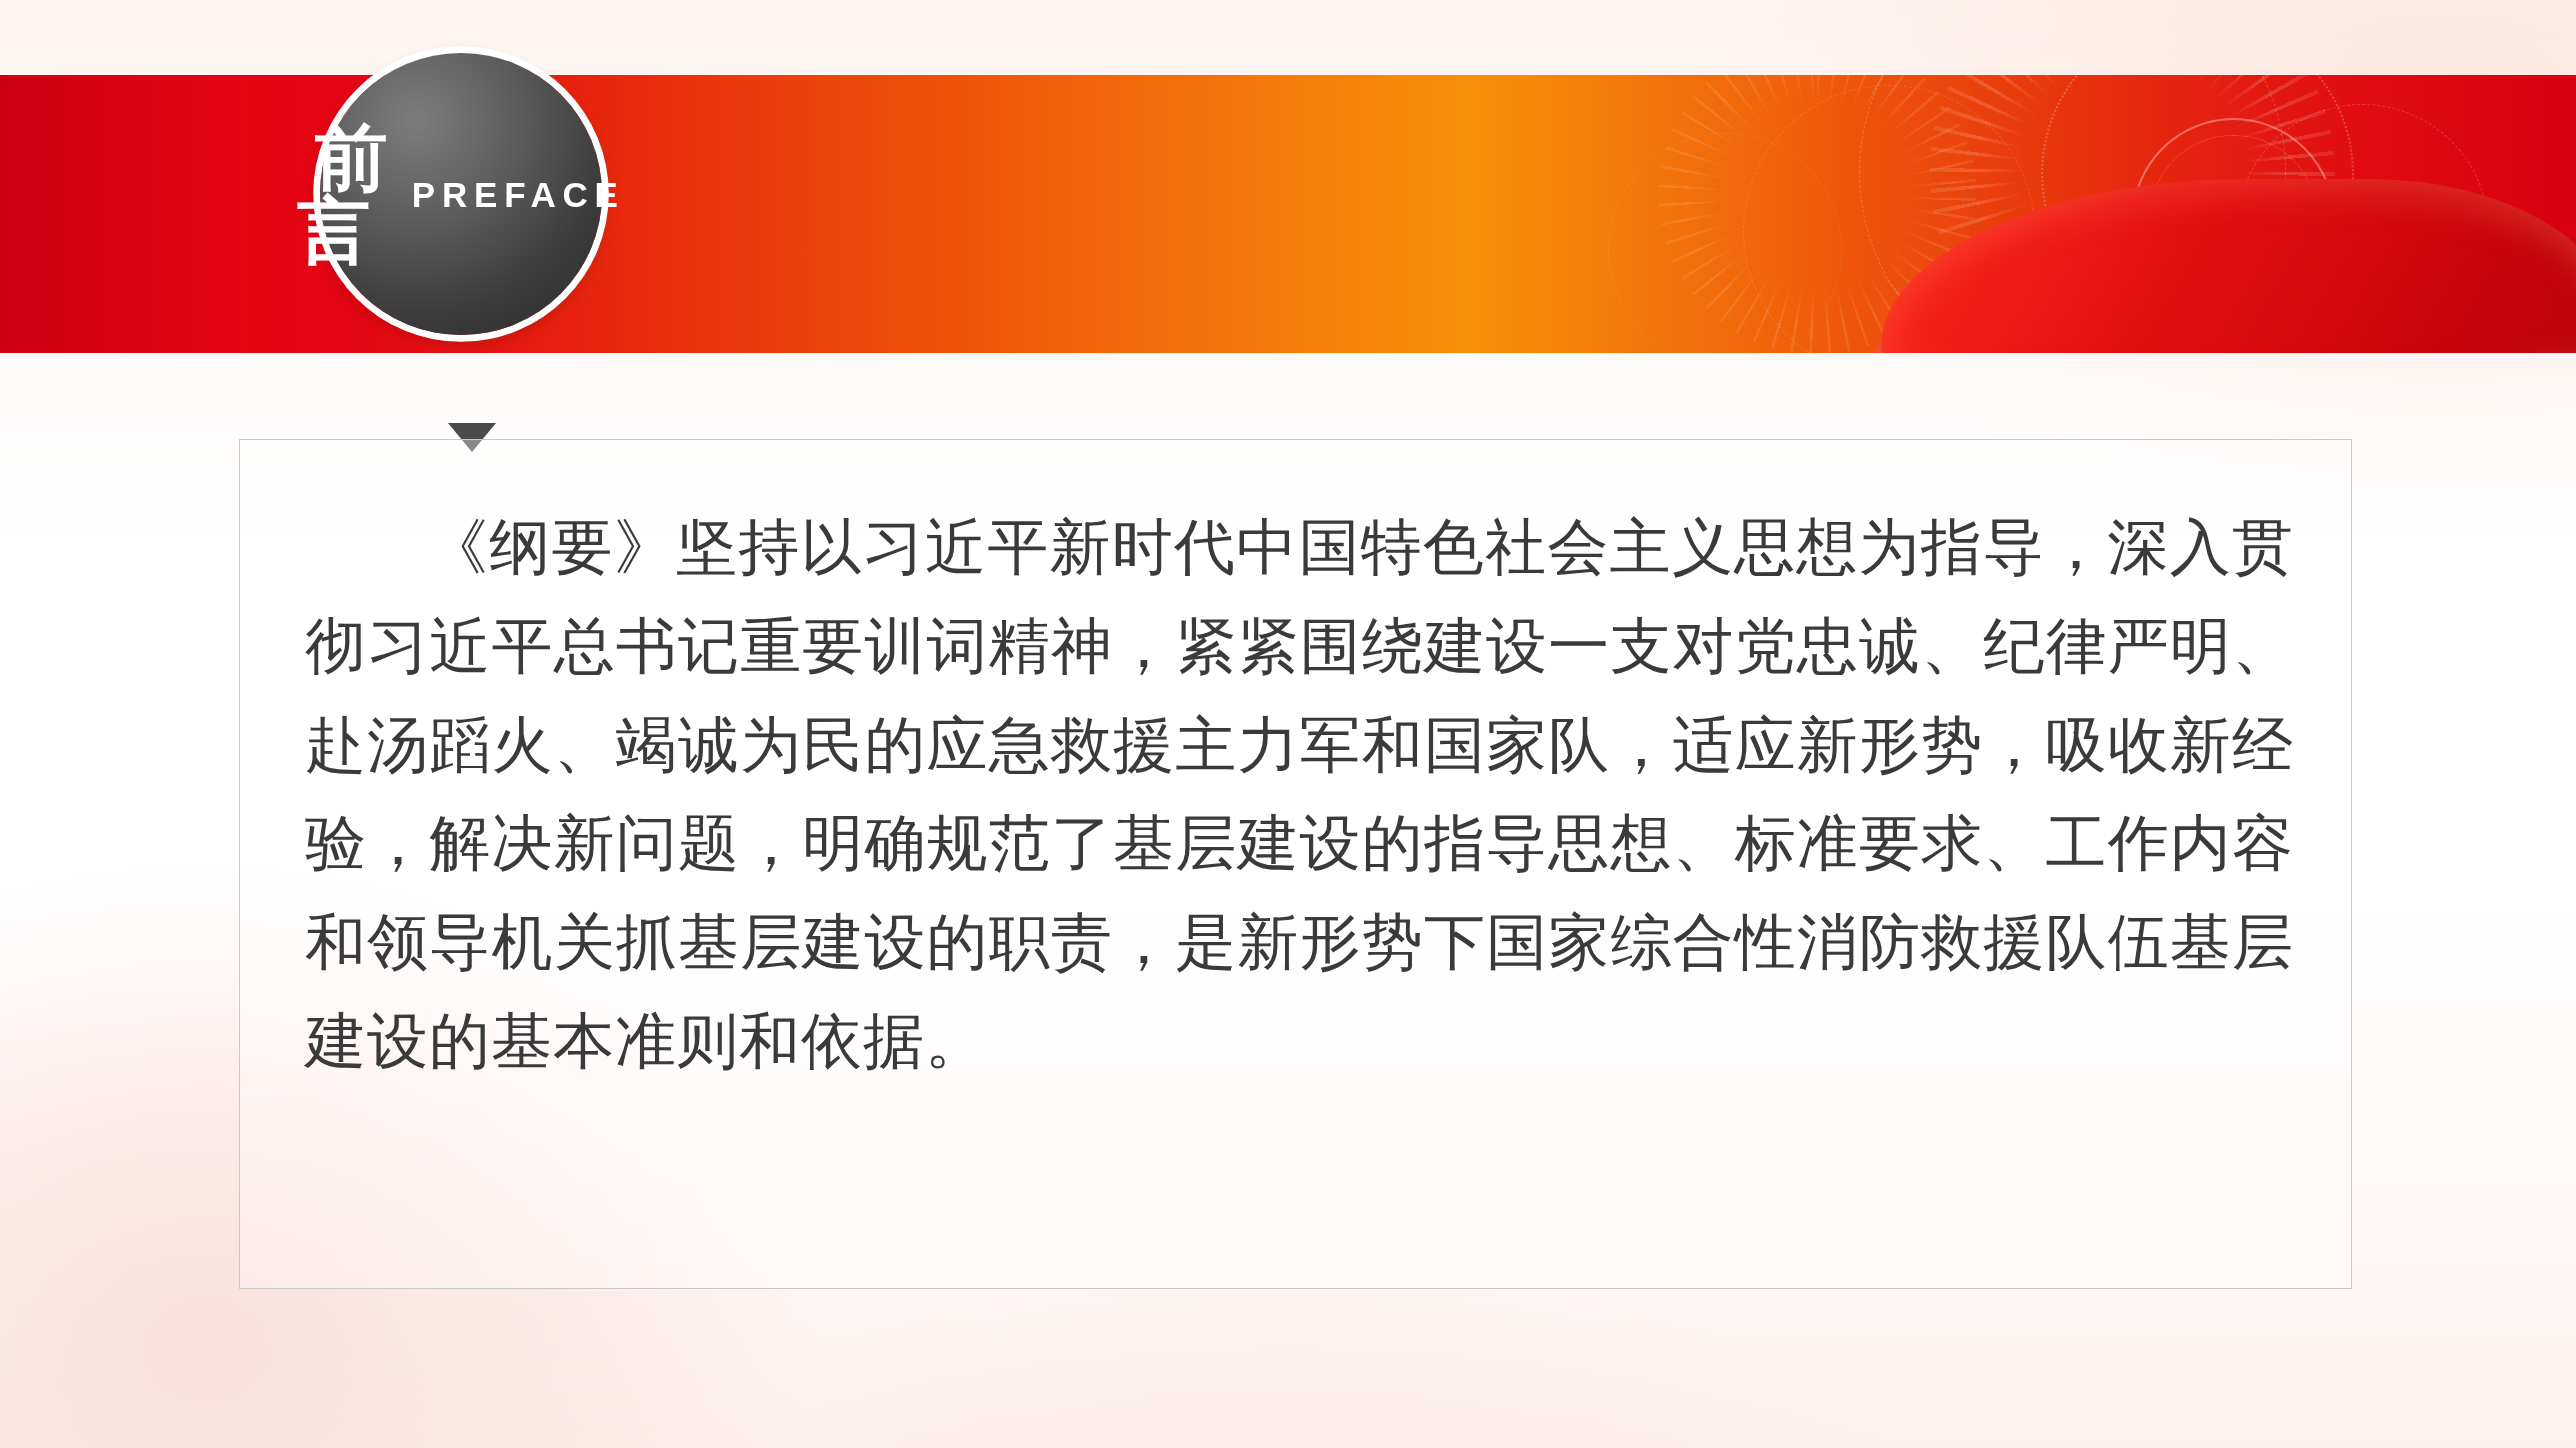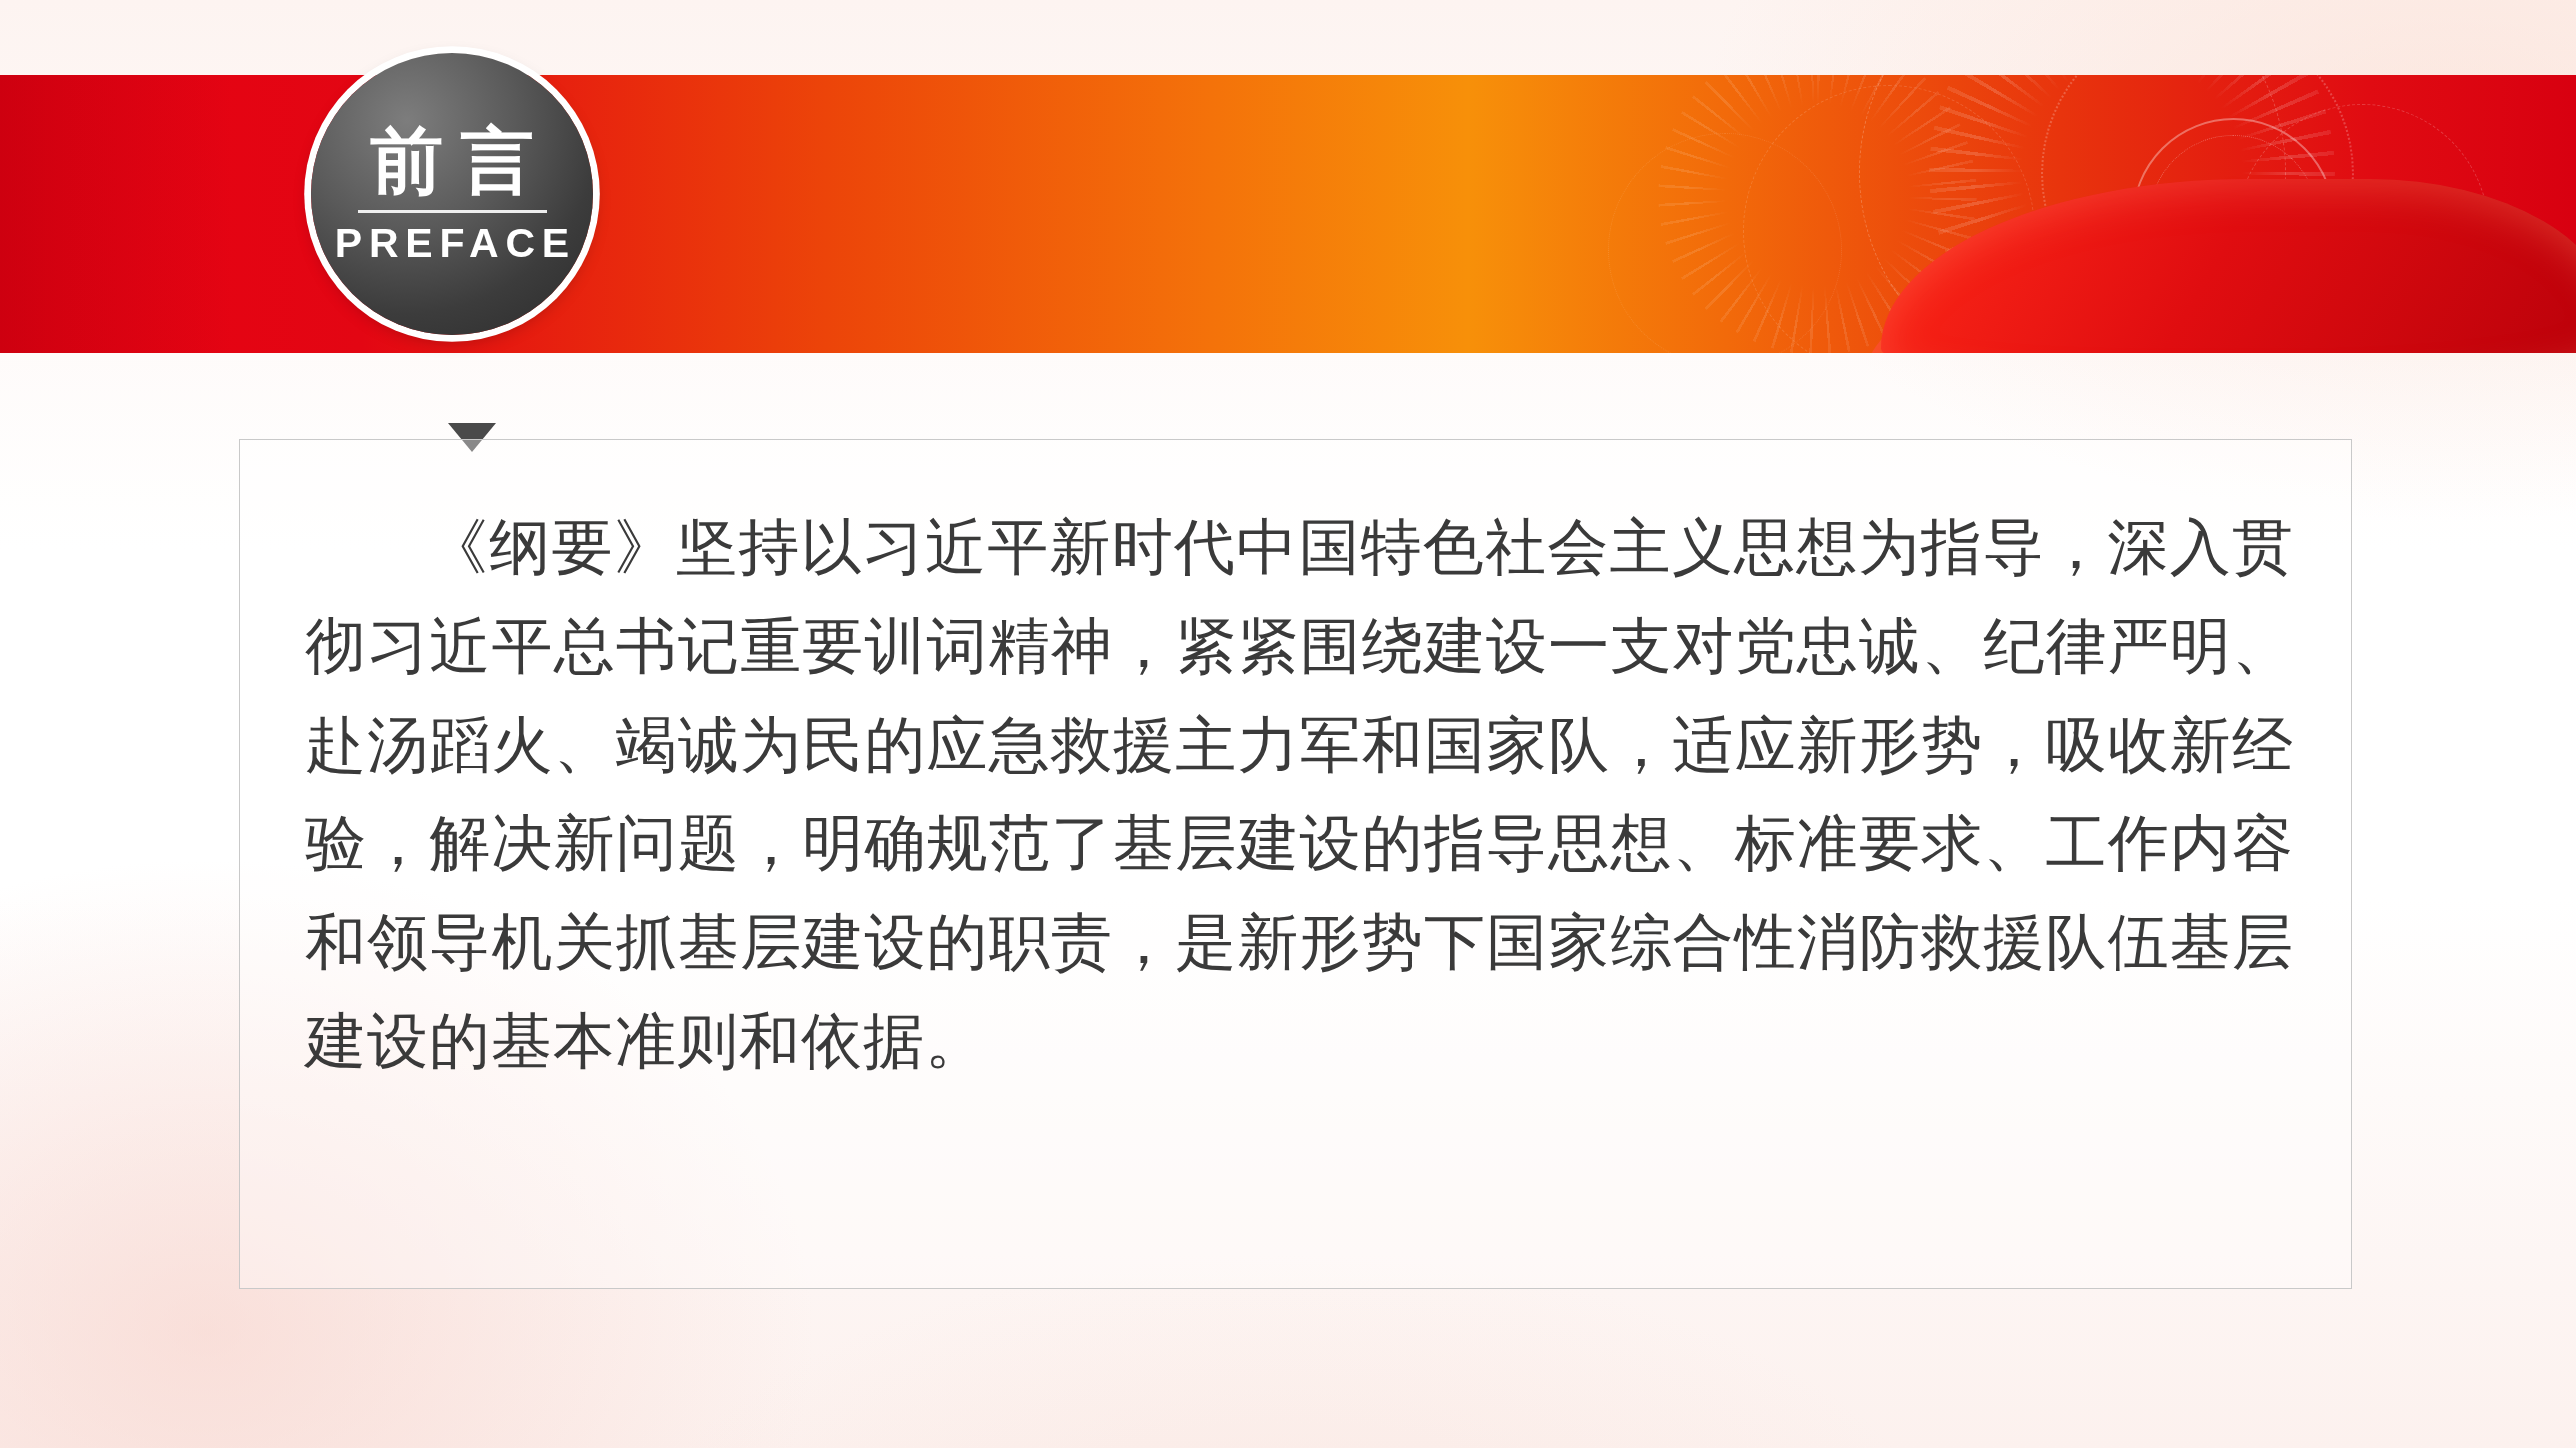--- a/index.html
+++ b/index.html
@@ -142,29 +142,29 @@
     width: 599px;
     height: 183px;
     background: linear-gradient(120deg, #ff5a33 0%, #e4160f 60%, #a80008 100%);
     border-radius: 70% 30% 60% 40% / 100% 70% 40% 20%;
     opacity: 0.9;
   }
 
   
   .badge {
     position: absolute;
-    left: 311px;
+    left: 320px;
     top: 53px;
     width: 282px;
     height: 282px;
     border-radius: 50%;
     background: radial-gradient(circle at 34% 24%, #7d7d7d 0%, #5a5a5a 38%, #3c3c3c 68%, #2a2a2a 100%);
     box-shadow: 0 0 0 6.8px #ffffff, 0 5.8px 17.4px rgba(0,0,0,0.25);
     display: flex;
-    flex-direction: column;
+    flex-direction: row;
     align-items: center;
     justify-content: center;
   }
   .badge .cn {
     color: #ffffff;
     font-size: 73px;
     letter-spacing: 17.4px;
     text-indent: 17.4px;
     font-weight: bold;
     line-height: 1;
@@ -172,21 +172,21 @@
   }
   .badge .rule {
     width: 189px;
     height: 2.9px;
     background: #ffffff;
     margin: 13.5px 0 9.7px 0;
     opacity: 0.9;
   }
   .badge .en {
     color: #ffffff;
-    font-size: 41px;
+    font-size: 35px;
     letter-spacing: 6.8px;
     text-indent: 6.8px;
     font-weight: bold;
     line-height: 1;
   }
 
   
   .pointer {
     position: absolute;
     left: 448px;

